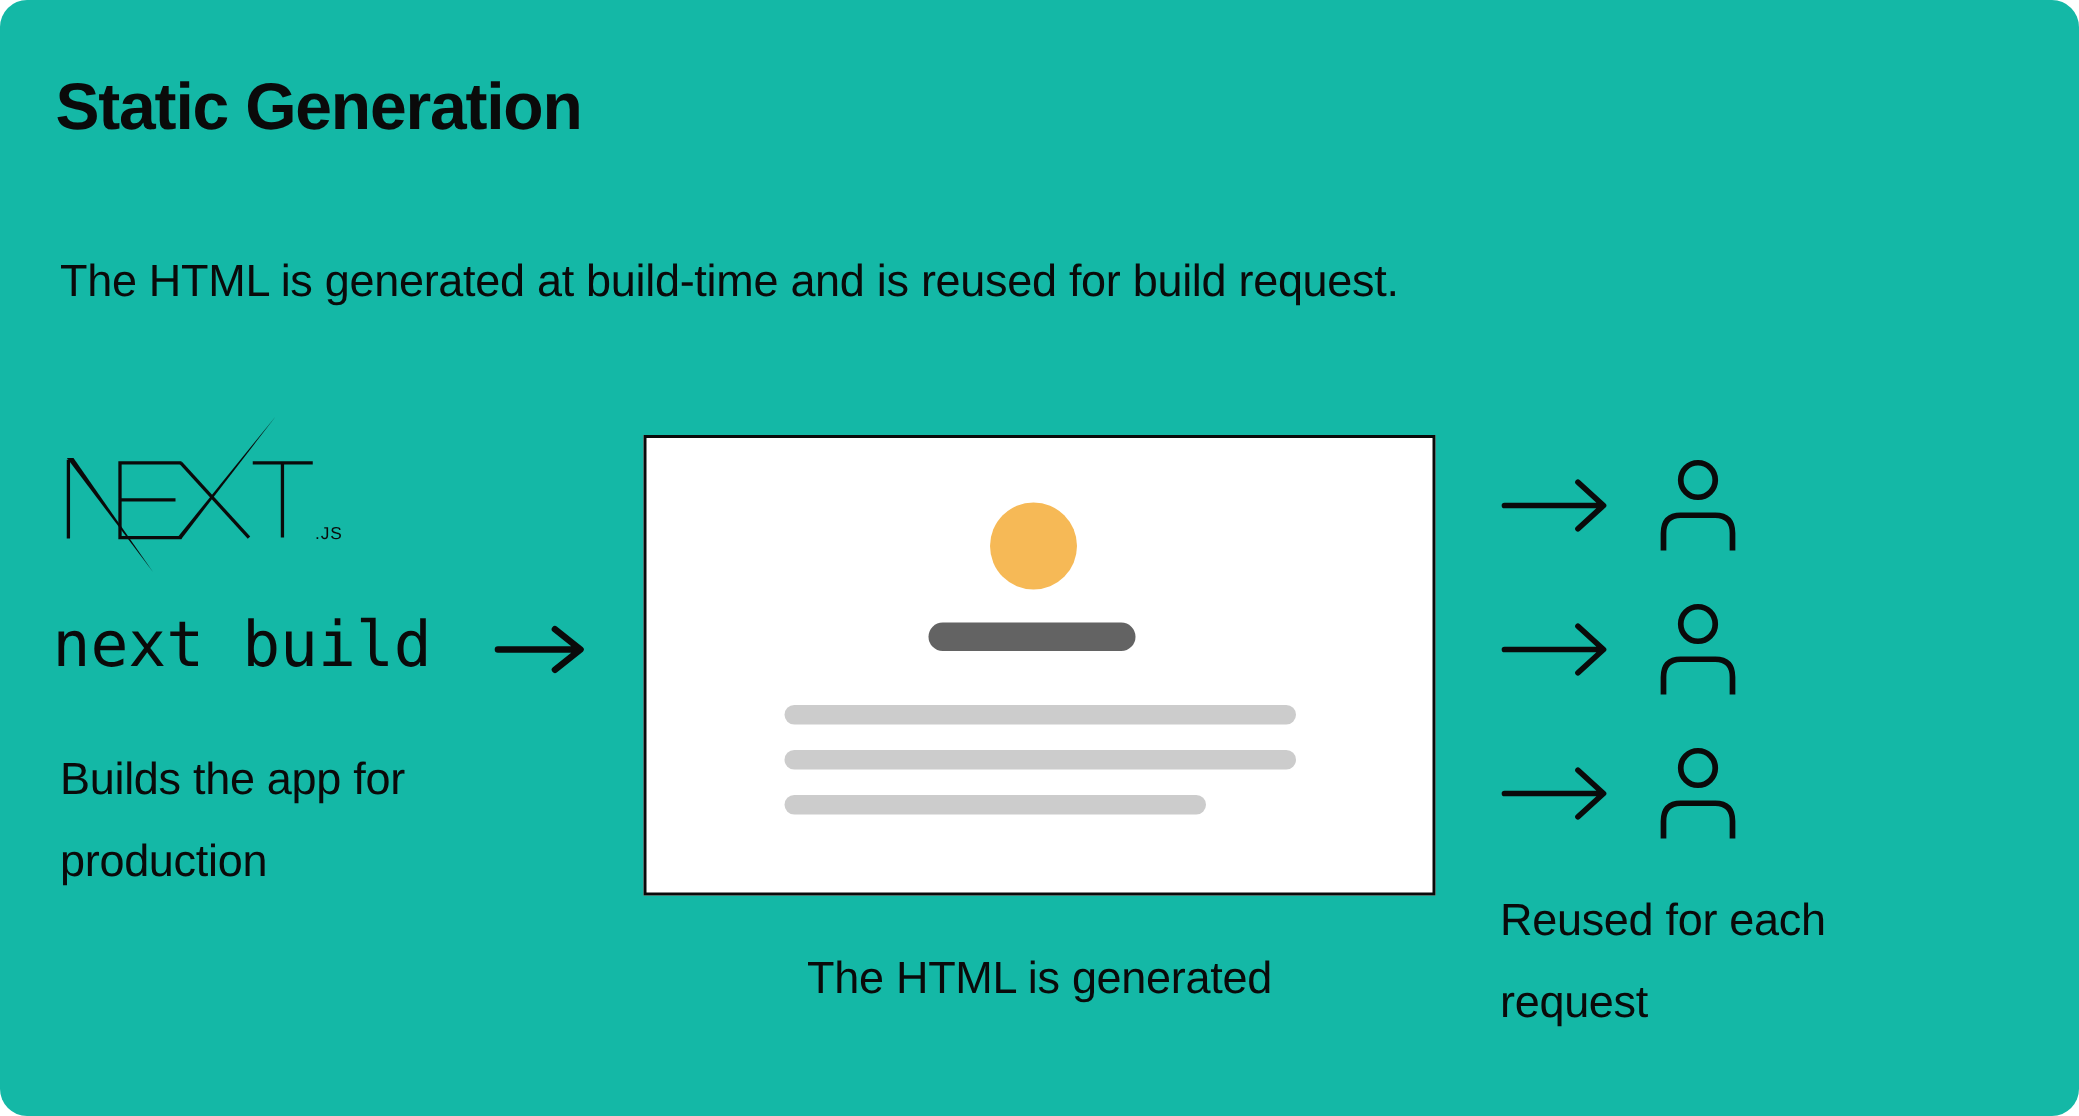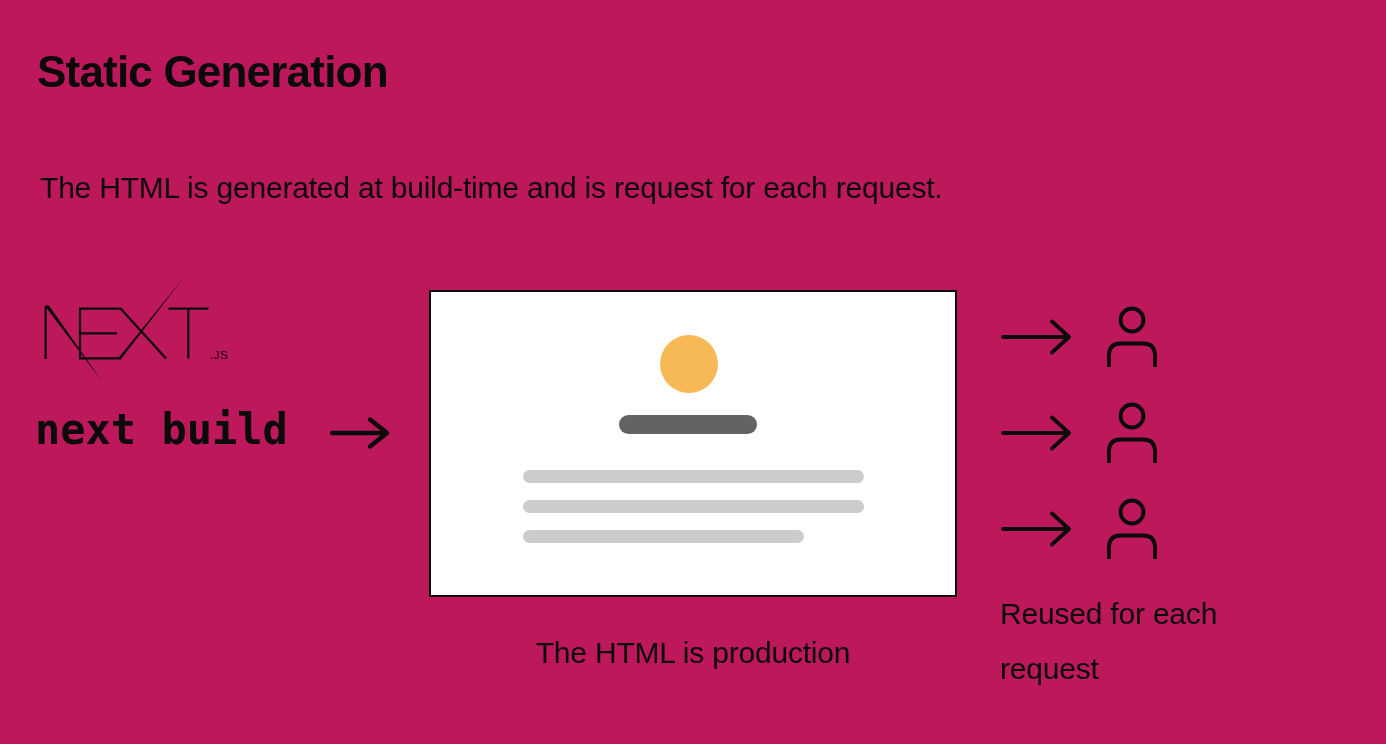--- a/index.html
+++ b/index.html
@@ -1,23 +1,24 @@
 <!DOCTYPE html>
 <html style="--ink: #0A0A0A; --accent: #F6B956; --bar_dark: #636363; --bar_light: #CCCCCC;"><head>
 <meta charset="utf-8">
 <style>
   html, body { margin: 0; padding: 0; background: #ffffff; }
   .stage {
     position: relative;
     width: 1386px;
     height: 744px;
-    background: #be185d;
+    background: #14b8a6;
     font-family: "Liberation Sans", sans-serif;
     color: var(--ink, #0a0a0a);
     overflow: hidden;
+    border-radius: 18px;
   }
   .title {
     position: absolute;
     left: 37px; top: 46px;
     margin: 0;
     font-size: 44px;
     font-weight: 700;
     letter-spacing: -0.8px;
     line-height: 52px;
   }
@@ -39,21 +40,21 @@
     overflow: visible;
   }
   .lg  { fill: none; stroke: currentColor; stroke-width: 2.2; }
   .lgf { fill: currentColor; stroke: none; }
   .lgt { font-family: "Liberation Sans", sans-serif; font-size: 11.5px; font-weight: 500; letter-spacing: 0.6px; fill: currentColor; }
 
   .command {
     position: absolute;
     left: 35px; top: 407px;
     font-family: "DejaVu Sans Mono", "Liberation Mono", monospace;
-    font-weight: 700;
+    font-weight: 400;
     font-size: 42px;
     line-height: 46px;
     white-space: pre;
   }
 
   .build-arrow {
     position: absolute;
     left: 330px; top: 417px;
     width: 59px; height: 32px;
     overflow: visible;
@@ -122,48 +123,49 @@
   .user { width: 52px; height: 63px; overflow: visible; }
   .user circle, .user path { fill: none; stroke: currentColor; stroke-width: 3.8; }
 </style>
 </head>
 <body>
 
 <div class="stage">
 
   <h1 class="title">Static Generation</h1>
 
-  <p class="subtitle"><span>The HTML is generated at </span><strong>build-time</strong><span> and is request for each request.</span></p>
+  <p class="subtitle"><span>The HTML is generated at </span><strong>build-time</strong><span> and is reused for build request.</span></p>
 
   <svg class="next-logo" viewBox="0 0 200 112" role="img" aria-label="NEXT.js">
     <path class="lg" d="M10.6,31.5 V84"></path>
     <polygon class="lgf" points="9.6,30.4 14,30.4 67,106.3"></polygon>
     <path class="lg" d="M86,33.6 H45 V83.4 H86 M45,58.3 H82"></path>
     <path class="lg" d="M85.5,33.6 L131,83.4"></path>
     <polygon class="lgf" points="83.8,82.6 85.9,84.3 148.6,2.8"></polygon>
     <path class="lg" d="M133.5,33.6 H173.5 M153.3,33.6 V83.4"></path>
     <text class="lgt" x="175" y="84">.JS</text>
   </svg>
 
   <div class="command">next build</div>
 
   <svg class="build-arrow" viewBox="0 0 59 32">
     <path d="M2,16 H55 M40,2.5 L57,16 L40,29.5"></path>
   </svg>
 
+  <div class="build-caption caption">Builds the app for production</div>
 
   <div class="page-box">
     <div class="page-circle"></div>
     <div class="page-heading"></div>
     <div class="page-line l1"></div>
     <div class="page-line l2"></div>
     <div class="page-line l3"></div>
   </div>
 
-  <div class="center-caption caption">The HTML is production</div>
+  <div class="center-caption caption">The HTML is generated</div>
 
   <div class="request-row r1">
     <svg class="req-arrow" viewBox="0 0 70 36">
       <path d="M2,18 H66 M51,2.5 L68,18 L51,33.5"></path>
     </svg>
     <svg class="user" viewBox="0 0 52 63">
       <circle cx="26" cy="15" r="11.5"></circle>
       <path d="M3,62 V50.5 Q3,38.5 14.5,38.5 H37.5 Q49,38.5 49,50.5 V62"></path>
     </svg>
   </div>

